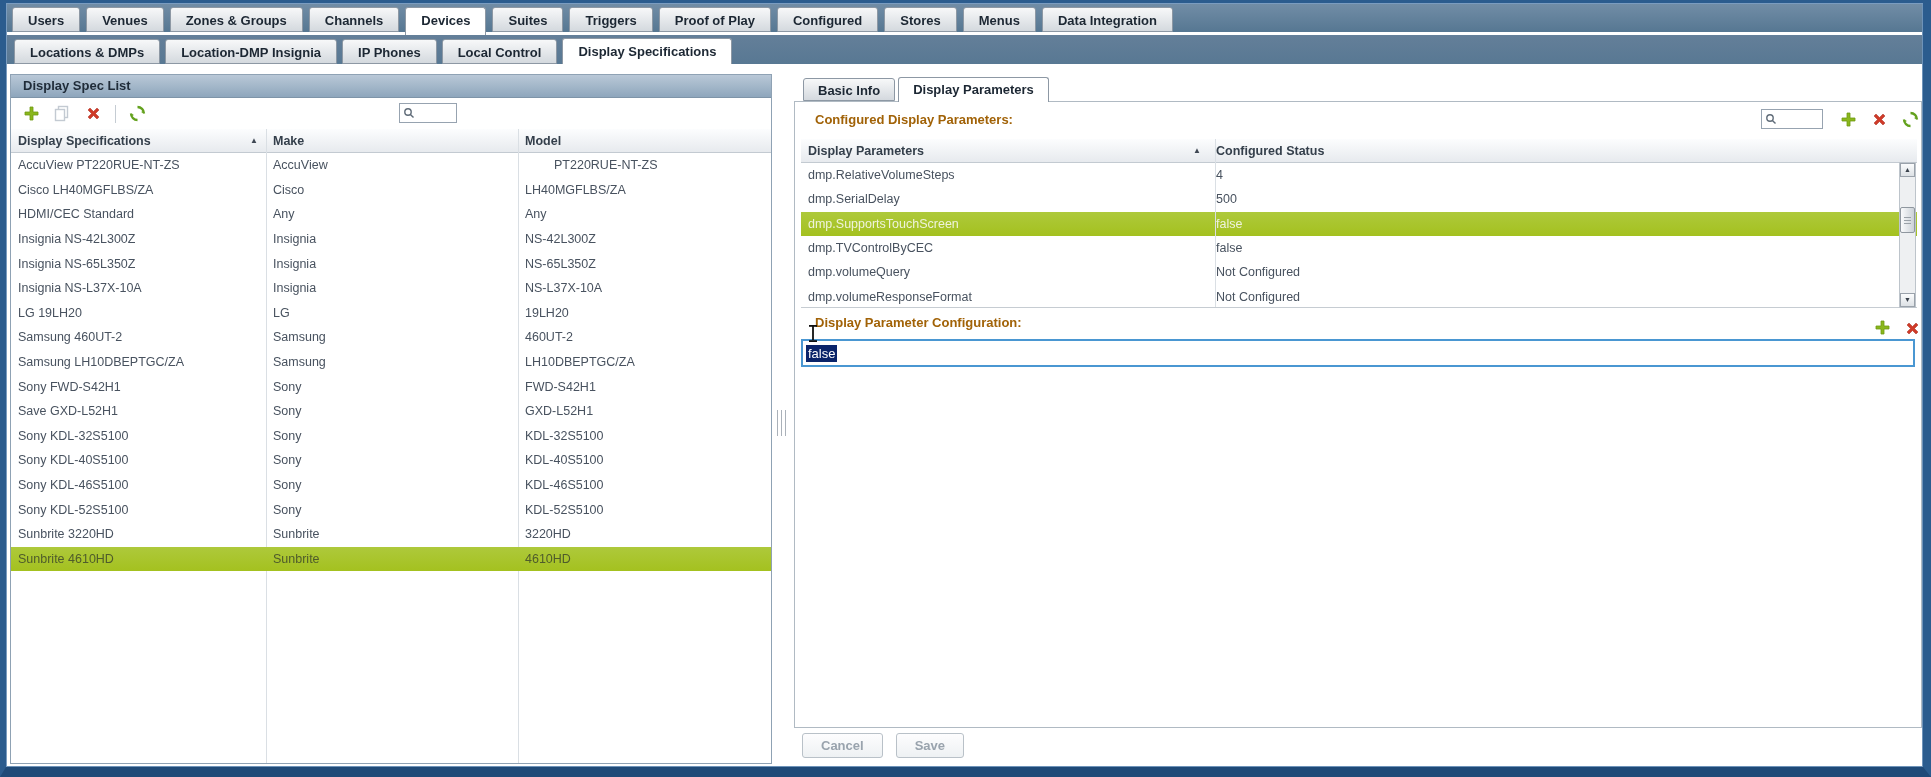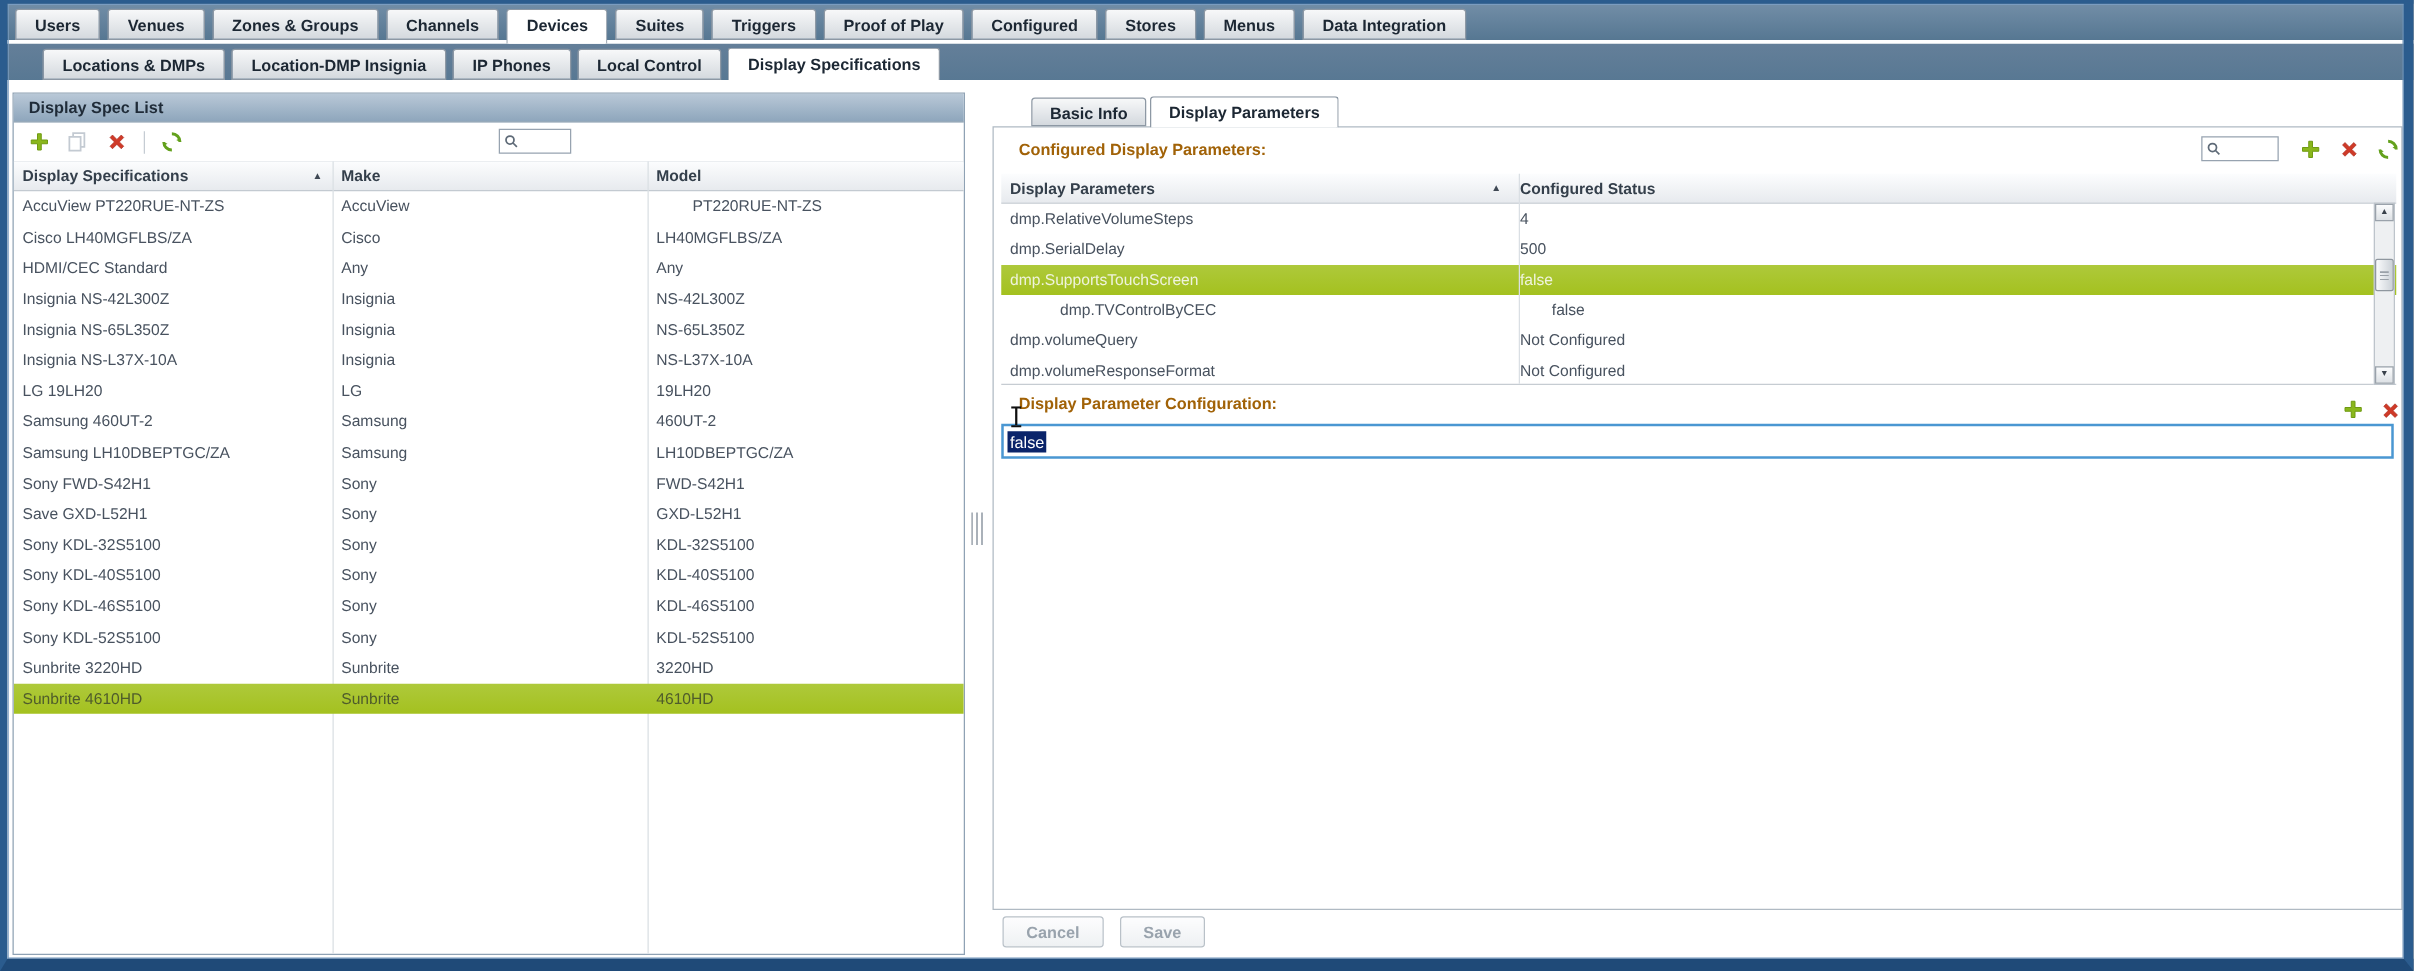--- a/index.html
+++ b/index.html
@@ -8,21 +8,21 @@
   .frame{position:absolute;inset:0;z-index:60;pointer-events:none;box-sizing:border-box;
          border-left:6px solid #2b5c8e;border-right:8px solid #2b5c8e;
          border-top:3px solid #2b5c8e;border-bottom:10px solid #1f4a78;
          box-shadow:inset 1px 1px 0 #7a9cc0, inset -1px -1px 0 #6e93b9;}
   
   .strip1{position:absolute;left:0;top:0;width:1931px;height:32px;
           background:linear-gradient(#7590a9,#567792);border-bottom:3px solid #fff;}
   .strip2{position:absolute;left:0;top:35px;width:1931px;height:29px;
           background:linear-gradient(#647f99,#587893);}
   .tabs1{position:absolute;left:12px;top:4px;display:flex;gap:6px;align-items:flex-end;height:28px;z-index:5;}
-  .tabs2{position:absolute;left:14px;top:38px;display:flex;gap:5px;align-items:flex-end;height:26px;z-index:5;margin-left:20px;}
+  .tabs2{position:absolute;left:14px;top:38px;display:flex;gap:5px;align-items:flex-end;height:26px;z-index:5;}
   .tab{height:25px;line-height:25px;padding:0 15px;background:linear-gradient(#f7f8f9,#d4d9de);
        border:1px solid #8d98a4;border-radius:3px 3px 0 0;font-size:13px;font-weight:bold;
        color:#1c2733;white-space:nowrap;box-sizing:border-box;cursor:default;}
   .tabs1 .tab.active{background:#fff;height:28px;margin-bottom:-3px;border-bottom:none;z-index:6;}
   .tabs2 .tab.active{background:#fff;height:26px;border-bottom:none;z-index:6;}
   
   .left-panel{position:absolute;left:10px;top:74px;width:762px;height:690px;background:#fff;
               border:1px solid #8fa2b4;box-sizing:border-box;}
   .lp-header{height:22px;line-height:22px;background:linear-gradient(#b9c8d7,#8ea6bc);
              border-bottom:1px solid #7e94a8;font-size:13px;font-weight:bold;color:#1f2b38;padding-left:12px;}
@@ -40,21 +40,21 @@
   .lp-table{position:absolute;top:54px;left:0;right:0;bottom:0;overflow:hidden;}
   .lp-vline{position:absolute;top:0;bottom:0;width:1px;background:#dadfe4;}
   .lp-rows{position:absolute;top:24px;left:0;right:0;}
   .row{display:flex;height:24.6px;align-items:center;font-size:12.5px;color:#48525f;cursor:pointer;}
   .row .cell{padding-left:7px;box-sizing:border-box;white-space:nowrap;overflow:hidden;}
   .row.selected{background:linear-gradient(#aec93b,#a4c11f);color:#4f5c2b;}
   
   .splitter-grip{position:absolute;left:777px;top:410px;width:10px;height:26px;cursor:col-resize;
       background:repeating-linear-gradient(to right,#aab1b9 0 1px,transparent 1px 4px);}
   
-  .rp-tabs{position:absolute;left:825px;top:77px;display:flex;gap:3px;align-items:flex-end;height:24px;z-index:5;}
+  .rp-tabs{position:absolute;left:803px;top:77px;display:flex;gap:3px;align-items:flex-end;height:24px;z-index:5;}
   .rp-tabs .tab{height:23px;line-height:23px;padding:0 14px;font-weight:bold;}
   .rp-tabs .tab.active{background:#fff;height:25px;margin-bottom:-1px;border-bottom:none;z-index:6;}
   .right-box{position:absolute;left:794px;top:101px;width:1128px;height:627px;background:#fff;
              border:1px solid #b0bac3;box-sizing:border-box;}
   .rp-label{position:absolute;font-size:13px;font-weight:bold;color:#a16207;}
   .rp-cluster{position:absolute;top:7px;left:966px;display:flex;align-items:center;}
   .rp-cluster .search-box{position:static;margin-right:14px;width:62px;}
   .rp-table{position:absolute;left:6px;top:37px;width:1116px;height:169px;border-bottom:1px solid #c6ccd2;box-sizing:border-box;}
   .rp-vline{position:absolute;left:414px;top:0;bottom:0;width:1px;background:#dadfe4;}
   .rp-rows .row{height:24.3px;}
@@ -298,21 +298,21 @@
           </div>
           <div class="row">
             <div class="cell" style="width: 408px;">dmp.SerialDelay</div>
             <div class="cell" style="width: 708px;">500</div>
           </div>
           <div class="row selected">
             <div class="cell" style="width: 408px;">dmp.SupportsTouchScreen</div>
             <div class="cell" style="width: 708px;">false</div>
           </div>
           <div class="row">
-            <div class="cell" style="width: 408px; margin-left: 40px;">dmp.TVControlByCEC</div>
+            <div class="cell" style="width: 408px;">dmp.TVControlByCEC</div>
             <div class="cell" style="width: 708px;">false</div>
           </div>
           <div class="row">
             <div class="cell" style="width: 408px;">dmp.volumeQuery</div>
             <div class="cell" style="width: 708px;">Not Configured</div>
           </div>
           <div class="row">
             <div class="cell" style="width: 408px;">dmp.volumeResponseFormat</div>
             <div class="cell" style="width: 708px;">Not Configured</div>
           </div>

